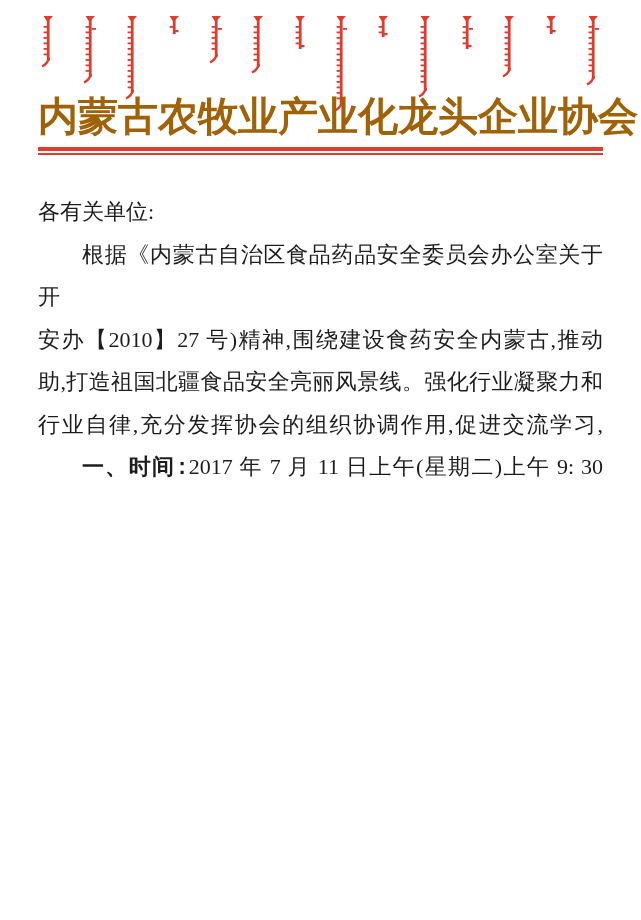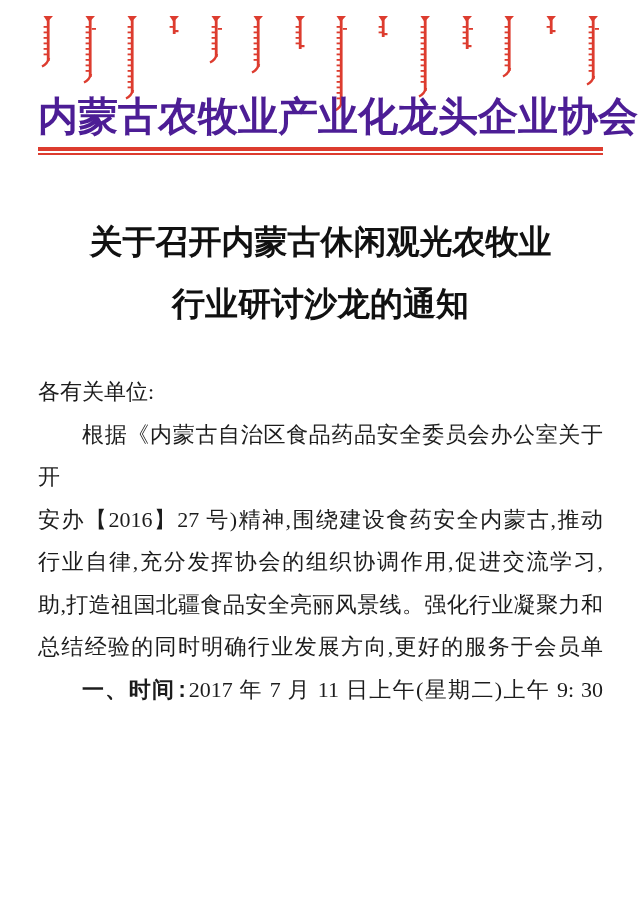--- a/index.html
+++ b/index.html
@@ -245,40 +245,35 @@
               <rect x="5.6" y="39.5" width="4.2" height="1.8"></rect>
               <rect x="5.6" y="45.0" width="4.2" height="1.8"></rect>
               <rect x="5.6" y="50.5" width="4.2" height="1.8"></rect>
               <rect x="5.6" y="56.0" width="4.2" height="1.8"></rect>
               <rect x="11.8" y="14" width="4.2" height="1.8"></rect>
               <path d="M11 62 q-1.5 6 -7 8.5" fill="none" stroke="#dd3c2f" stroke-width="2.4"></path>
             </g>
           </svg>
         </div>
 
-      <div class="org-name" style="color: #4c1d95;">内蒙古农牧业产业化龙头企业协会</div>
+      <div class="org-name" style="color: #a16207;">内蒙古农牧业产业化龙头企业协会</div>
 
       <div class="rule">
         <div class="rule-top" id="rule-top" style="background: rgb(221, 60, 47);"></div>
         <div class="rule-gap"></div>
         <div class="rule-bot" id="rule-bot" style="background: rgb(221, 60, 47);"></div>
       </div>
     </header>
 
     <main>
-      <div class="doc-title">
-        <div>关于召开内蒙古休闲观光农牧业</div>
-        <div>行业研讨沙龙的通知</div>
-      </div>
 
       <div class="body-text" id="body-lines">
           <div class="ln">各有关单位:</div>
           <div class="ln indent just">根据《内蒙古自治区食品药品安全委员会办公室关于开</div>
-          <div class="ln just">安办【2016】27 号)精神,围绕建设食药安全内蒙古,推动</div>
+          <div class="ln just">安办【2010】27 号)精神,围绕建设食药安全内蒙古,推动</div>
+          <div class="ln just">助,打造祖国北疆食品安全亮丽风景线。强化行业凝聚力和</div>
           <div class="ln just">行业自律,充分发挥协会的组织协调作用,促进交流学习,</div>
-          <div class="ln just">助,打造祖国北疆食品安全亮丽风景线。强化行业凝聚力和</div>
-          <div class="ln just">总结经验的同时明确行业发展方向,更好的服务于会员单</div>
           <div class="ln indent just"><b>一、时间:</b>2017 年 7 月 11 日上午(星期二)上午 9: 30</div>
         </div>
     </main>
 
   </div>
 </div>
 
 </body></html>

